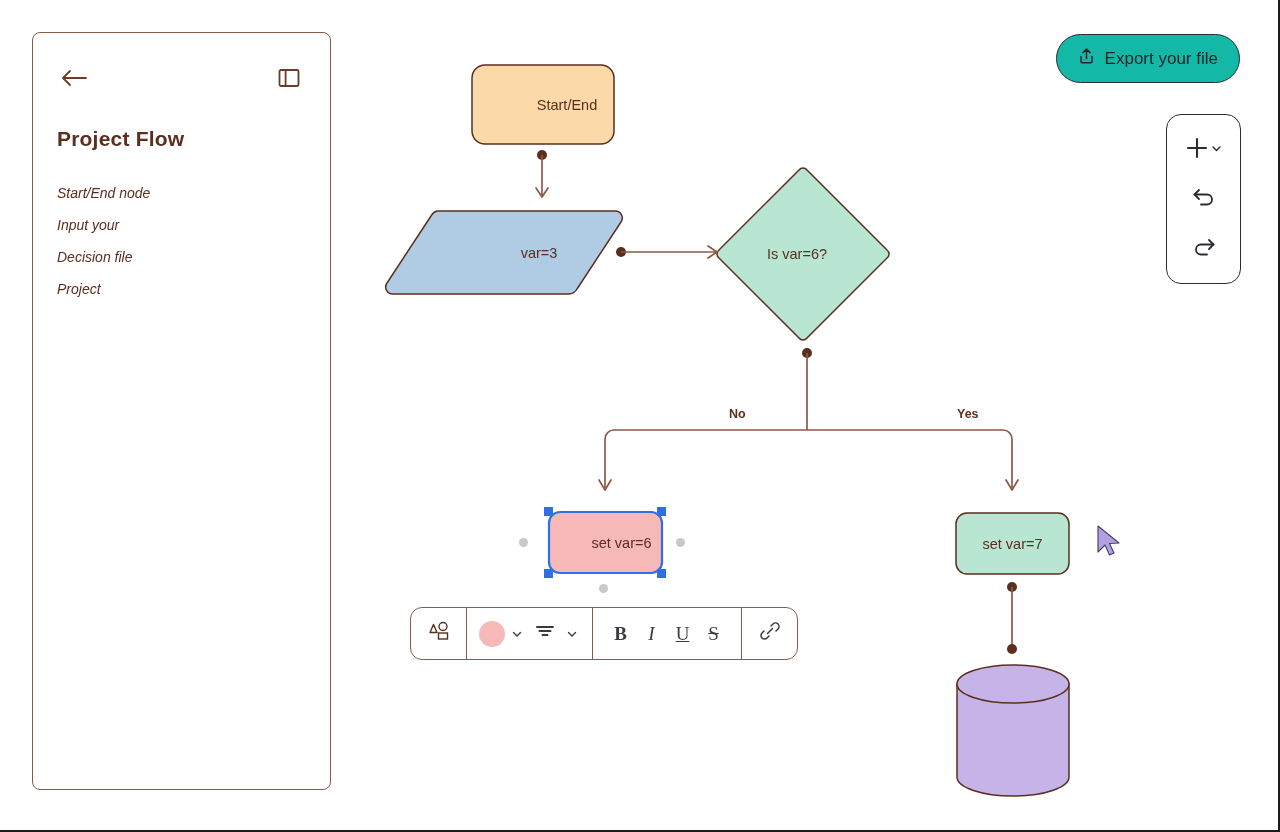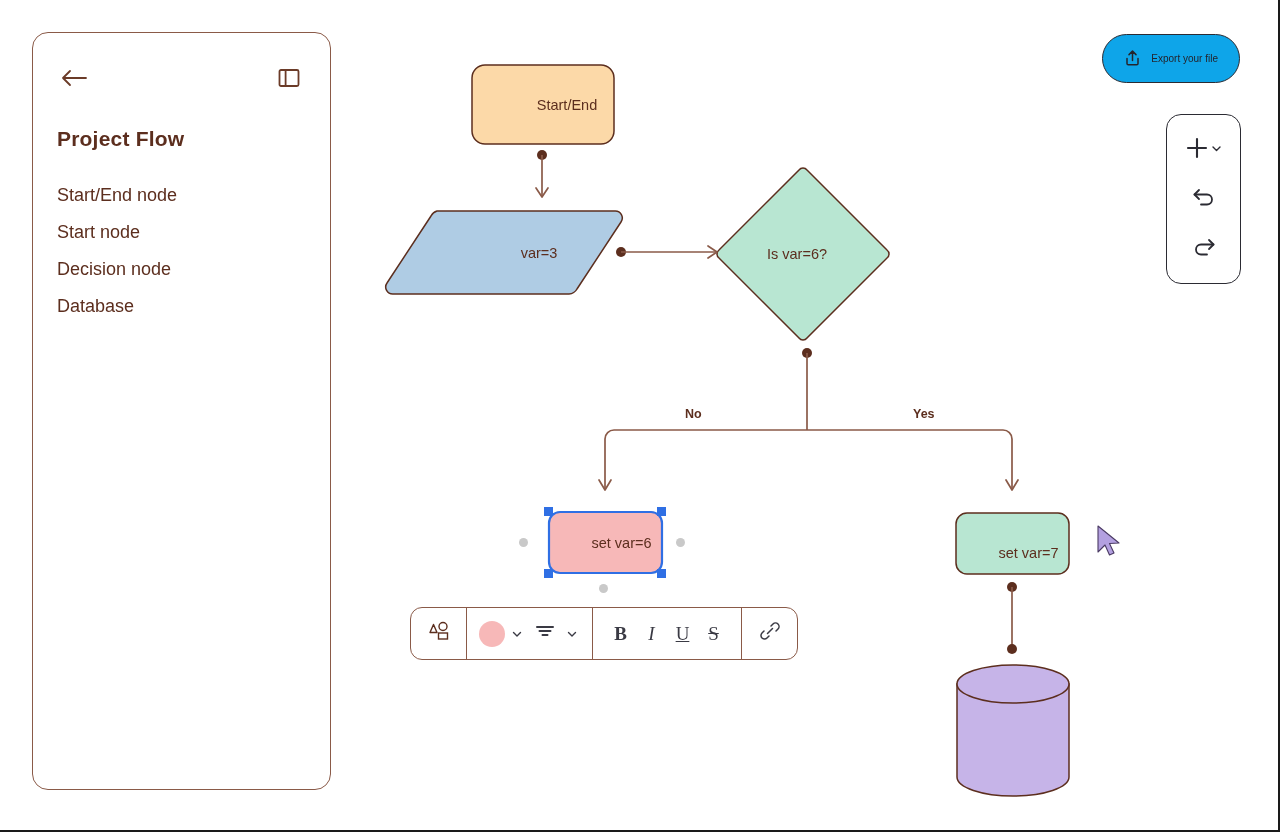--- a/index.html
+++ b/index.html
@@ -20,21 +20,21 @@
     overflow: hidden;
   }
 
   
   .sidebar {
     position: absolute;
     left: 32px; top: 32px;
     width: 299px; height: 758px;
     background: #ffffff;
     border: 1.5px solid #8a5a48;
-    border-radius: 16px;
+    border-radius: 8px;
     padding: 30px 24px;
   }
   .sidebar-top {
     display: flex;
     align-items: center;
     justify-content: space-between;
     height: 34px;
   }
   .icon-btn {
     display: flex; align-items: center; justify-content: center;
@@ -44,38 +44,39 @@
   }
   .sidebar-title {
     margin-top: 30px;
     font-size: 21px;
     font-weight: bold;
     color: #5c2e1e;
     letter-spacing: .2px;
   }
   .sidebar-list { margin-top: 26px; }
   .sidebar-item {
-    font-size: 18px;
+    font-size: 14px;
     color: #5c2e1e;
     padding: 8px 0;
     cursor: pointer;
     white-space: nowrap;
+    font-style: italic;
   }
 
   
   .export-btn {
     position: absolute;
     right: 38px; top: 34px;
     display: flex; align-items: center; gap: 10px;
     height: 49px;
     padding: 0 21px;
-    background: #0ea5e9;
+    background: #14b8a6;
     border: 1.6px solid #2b2b33;
     border-radius: 25px;
-    font-size: 10px;
+    font-size: 17px;
     color: #24242c;
     cursor: pointer;
     text-align: right;
   }
 
   
   .tool-rail {
     position: absolute;
     right: 37px; top: 114px;
     width: 75px; height: 170px;
@@ -109,20 +110,21 @@
     color: #5c2e1e;
     font-weight: 500;
     pointer-events: none;
     white-space: nowrap;
   }
   .edge-label {
     position: absolute;
     font-size: 12.5px;
     color: #5c2e1e;
     font-weight: 600;
+    margin-left: 44px;
   }
 
   
   .fmt-bar {
     position: absolute;
     left: 410px; top: 607px;
     height: 53px;
     display: flex; align-items: stretch;
     background: #ffffff;
     border: 1.4px solid #8a5a48;
@@ -198,23 +200,23 @@
             <line x1="7.6" y1="3" x2="7.6" y2="19" stroke="#6b3b28" stroke-width="1.8"></line>
           </svg>
         </span>
       </div>
     </div>
 
     <div class="sidebar-title">Project Flow</div>
 
     <div class="sidebar-list">
       <div class="sidebar-item">Start/End node</div>
-      <div class="sidebar-item">Start node</div>
-      <div class="sidebar-item">Decision node</div>
-      <div class="sidebar-item">Database</div>
+      <div class="sidebar-item">Input your</div>
+      <div class="sidebar-item">Decision file</div>
+      <div class="sidebar-item">Project</div>
     </div>
   </div>
 
   <button class="export-btn">
     <span>
       <svg width="17" height="18" viewBox="0 0 17 18">
         <path d="M3 9.5 V14.5 a1.3 1.3 0 0 0 1.3 1.3 h8.4 a1.3 1.3 0 0 0 1.3 -1.3 V9.5" fill="none" stroke="#24242c" stroke-width="1.5" stroke-linecap="round"></path>
         <path d="M8.5 11.5 V2.2 M5 5.6 L8.5 2.1 L12 5.6" fill="none" stroke="#24242c" stroke-width="1.5" stroke-linecap="round" stroke-linejoin="round"></path>
       </svg>
     </span>
@@ -300,21 +302,21 @@
         <circle cx="672" cy="587" r="5" fill="#5C2E1E" stroke="none"></circle>
         <path d="M672 587 V649"></path>
         <circle cx="672" cy="649" r="5" fill="#5C2E1E" stroke="none"></circle>
       </g>
     </svg>
 
     <div class="node-label" style="left:132px; top:65px; width:142px; height:79px;padding-left:48px;">Start/End</div>
     <div class="node-label" style="left:113px; top:211px; width:172px; height:83px;">var=3</div>
     <div class="node-label" style="left:373px; top:213px; width:168px; height:82px;">Is var=6?</div>
     <div class="node-label" style="left:209px; top:512px; width:113px; height:61px;padding-left:32px;">set var=6</div>
-    <div class="node-label" style="left:632px; top:513px; width:113px; height:61px;margin-top:9px;">set var=7</div>
+    <div class="node-label" style="left:616px; top:513px; width:113px; height:61px;">set var=7</div>
 
     <div class="edge-label" style="left:345px; top:407px;">No</div>
     <div class="edge-label" style="left:573px; top:407px;">Yes</div>
 
     <div class="sel-handle" style="left:204px; top:507px;"></div>
     <div class="sel-handle" style="left:317px; top:507px;"></div>
     <div class="sel-handle" style="left:204px; top:569px;"></div>
     <div class="sel-handle" style="left:317px; top:569px;"></div>
 
     <div class="conn-dot" style="left:179px; top:538px;"></div>

